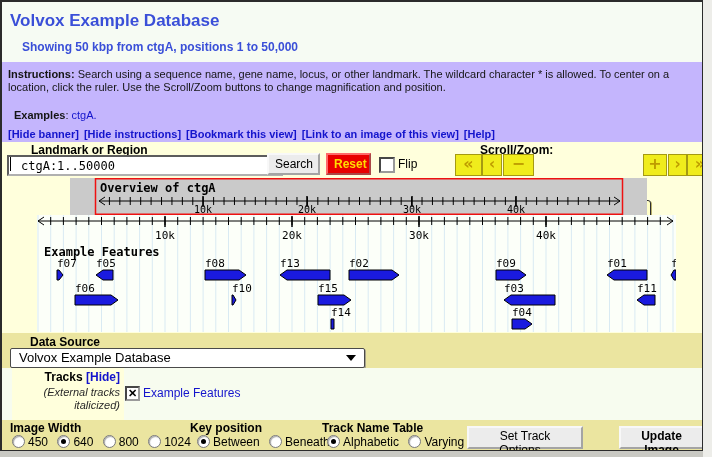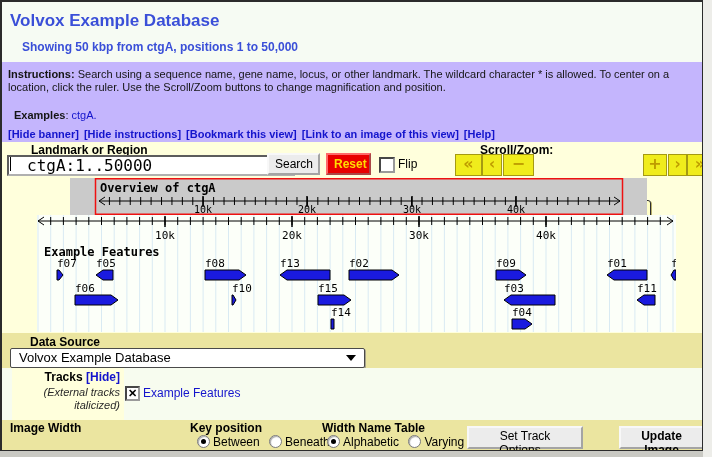--- a/index.html
+++ b/index.html
@@ -21,21 +21,21 @@
   .navlinks{position:absolute;left:6px;top:66px;font-weight:bold;}
   .navlinks span{color:#1414CC;margin-right:5px;cursor:pointer;}
   a.inline-link{color:#1414CC;text-decoration:none;cursor:pointer;}
 
   
   .yellow{position:absolute;left:0;top:140px;width:700px;height:191px;background:#FFFFDC;}
   .lbl{font-size:12px;font-weight:bold;color:#000;padding-left:23px;}
   .landmark-lbl{position:absolute;left:6px;top:1px;}
   .scrollzoom-lbl{position:absolute;left:455px;top:1px;}
   .landmark-input{position:absolute;left:5px;top:13px;width:248px;height:15px;border:2px inset #B0B0B0;
-        background:#fff;font-family:"DejaVu Sans Mono",monospace;font-size:16px;padding:1px 18px;color:#000;}
+        background:#fff;font-family:"DejaVu Sans Mono",monospace;font-size:12px;padding:1px 12px;color:#000;}
   .btn{position:absolute;background:#ECECEC;border:2px outset #F8F8F8;font-size:12px;color:#000;
         text-align:center;cursor:pointer;font-family:"Liberation Sans",sans-serif;}
   .btn-search{left:265px;top:11px;width:53px;height:22px;}
   .btn-reset{left:324px;top:11px;width:45px;height:22px;background:#E80000;border:2px outset #FF6A6A;
         color:#FFDD00;font-weight:bold;}
   .flip-box{position:absolute;left:377px;top:15px;width:12px;height:12px;background:#fff;border:2px inset #9A9A9A;cursor:pointer;}
   .flip-lbl{position:absolute;left:396px;top:15px;font-size:12px;}
   .zbtn{position:absolute;top:12px;height:20px;background:#F0EC1C;border:1px solid #A59A12;
         color:#BE9C00;font-weight:bold;text-align:center;line-height:18px;font-size:16px;cursor:pointer;
         font-family:"DejaVu Sans",sans-serif;}
@@ -368,26 +368,32 @@
       <div class="tracks-left">
         <div class="tracks-title"><span>Tracks</span> <span class="hide-link">[Hide]</span></div>
         <div class="tracks-note"><span>(External tracks</span><br><span>italicized)</span></div>
       </div>
       <span class="trk-check">✕</span>
       <span class="trk-lbl">Example Features</span>
     </div>
 
     <div class="bottom">
       <div class="grp-lbl" style="left:8px;">Image Width</div>
+      <div class="radio-row" style="left:10px;">
+        <span class="radio-item"><span class="radio"></span><span>450</span></span>
+        <span class="radio-item"><span class="radio checked"></span><span>640</span></span>
+        <span class="radio-item"><span class="radio"></span><span>800</span></span>
+        <span class="radio-item"><span class="radio"></span><span>1024</span></span>
+      </div>
       <div class="grp-lbl" style="left:188px;">Key position</div>
       <div class="radio-row" style="left:195px;">
         <span class="radio-item"><span class="radio checked"></span><span>Between</span></span>
         <span class="radio-item"><span class="radio"></span><span>Beneath</span></span>
       </div>
-      <div class="grp-lbl" style="left:320px;">Width Name Table</div>
+      <div class="grp-lbl" style="left:320px;">Track Name Table</div>
       <div class="radio-row" style="left:325px;">
         <span class="radio-item"><span class="radio checked"></span><span>Alphabetic</span></span>
         <span class="radio-item"><span class="radio"></span><span>Varying</span></span>
       </div>
       <button class="btn btn-settrack">Set Track Options...</button>
       <button class="btn btn-update">Update Image</button>
     </div>
 
   </div>
   <div class="edge-right"></div>

